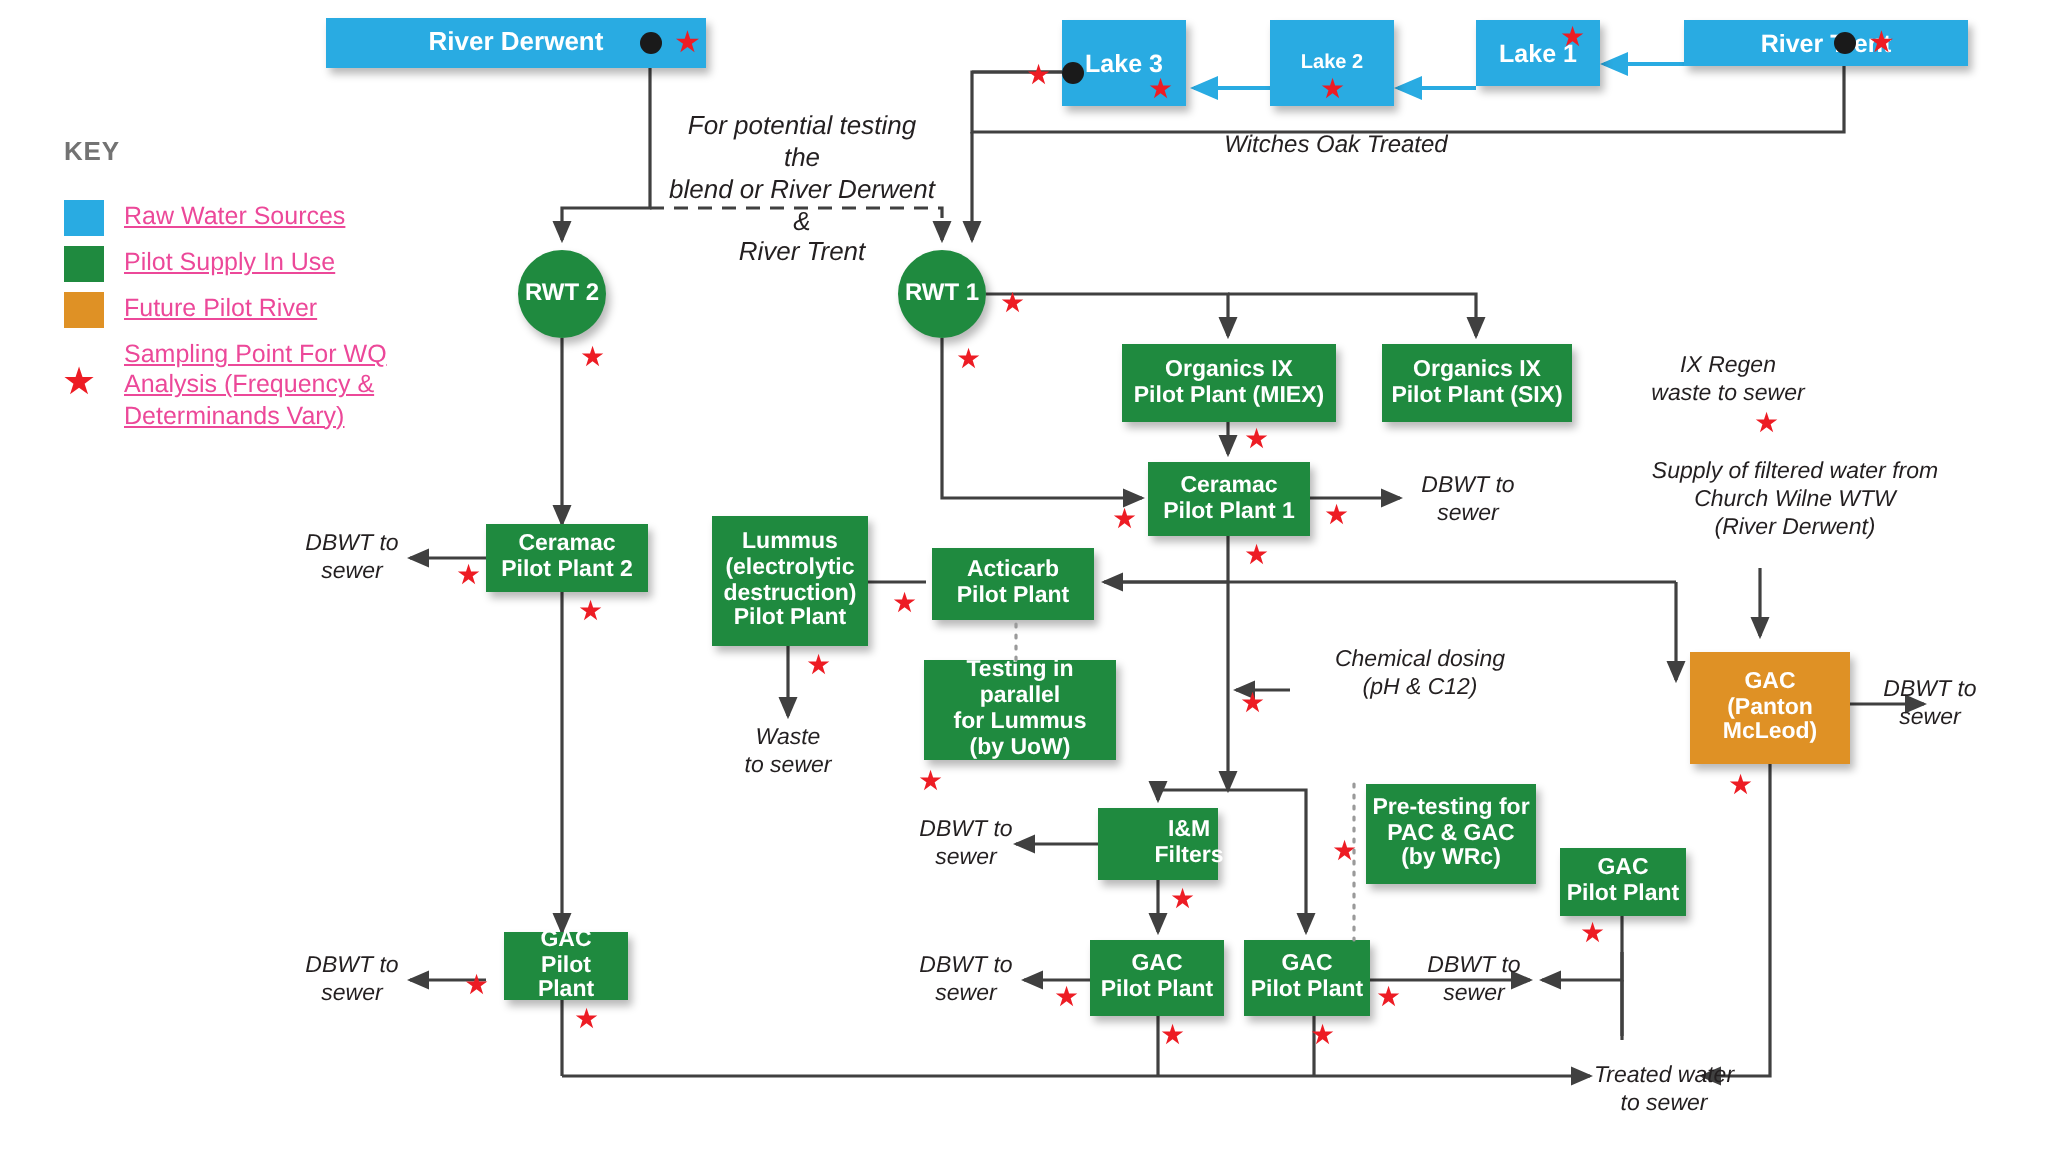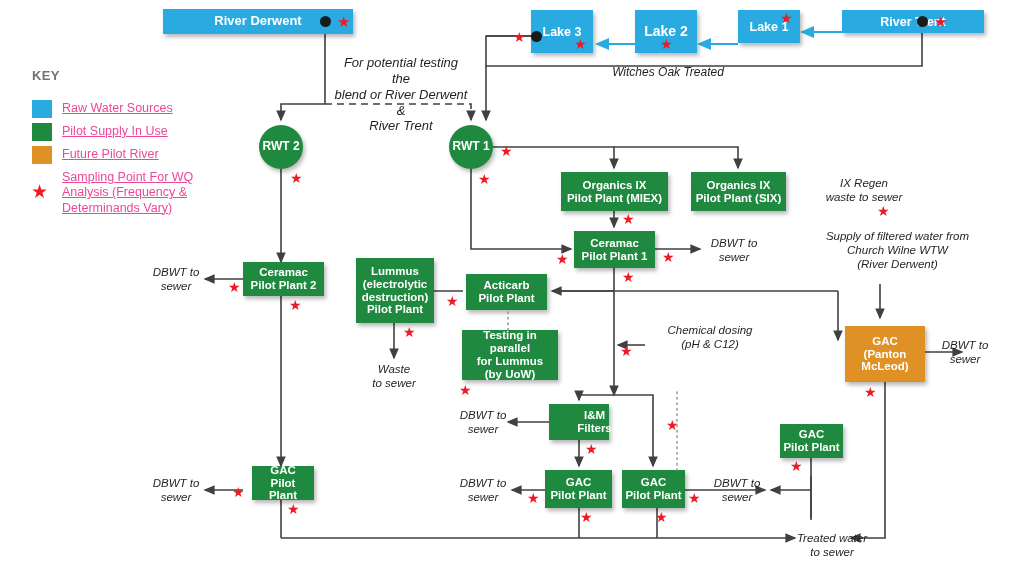--- a/index.html
+++ b/index.html
@@ -133,21 +133,21 @@
     <span>River Trent</span>
   </div>
   <div class="dot" style="left:917px;top:16px;width:11px;height:11px;"></div>
   <div class="star" style="left:934px;top:14px;font-size:15px;">★</div>
 
   <div class="node blue" style="left:738px;top:10px;width:62px;height:33px;font-size:12.5px;">
     <span>Lake 1</span>
   </div>
   <div class="star" style="left:780px;top:11px;font-size:14px;">★</div>
 
-  <div class="node blue" style="left:635px;top:10px;width:62px;height:43px;font-size:14px;">
+  <div class="node blue" style="left:635px;top:10px;width:62px;height:43px;font-size:10px;">
     <span>Lake 2</span>
   </div>
   <div class="star" style="left:660px;top:37px;font-size:14px;">★</div>
 
   <div class="node blue" style="left:531px;top:10px;width:62px;height:43px;font-size:12.5px;">
     <span>Lake 3</span>
   </div>
   <div class="star" style="left:513px;top:30px;font-size:14px;">★</div>
   <div class="star" style="left:574px;top:37px;font-size:14px;">★</div>
   <div class="dot" style="left:531px;top:31px;width:11px;height:11px;"></div>
@@ -208,20 +208,25 @@
 (by UoW)</span>
   </div>
   <div class="star" style="left:459px;top:383px;font-size:14px;">★</div>
 
   <div class="node green" style="left:549px;top:404px;width:60px;height:36px;font-size:11.5px;padding-left:31px;">
     <span style="white-space:pre-line;">I&amp;M
 Filters</span>
   </div>
   <div class="star" style="left:585px;top:442px;font-size:14px;">★</div>
 
+  <div class="node green" style="left:683px;top:392px;width:85px;height:50px;font-size:11.5px;">
+    <span style="white-space:pre-line;">Pre-testing for
+PAC &amp; GAC
+(by WRc)</span>
+  </div>
   <div class="star" style="left:666px;top:418px;font-size:14px;">★</div>
 
   <div class="node green" style="left:252px;top:466px;width:62px;height:34px;font-size:11.5px;">
     <span style="white-space:pre-line;">GAC
 Pilot Plant</span>
   </div>
   <div class="star" style="left:232px;top:485px;font-size:14px;">★</div>
   <div class="star" style="left:287px;top:502px;font-size:14px;">★</div>
 
   <div class="node green" style="left:545px;top:470px;width:67px;height:38px;font-size:11.5px;">

